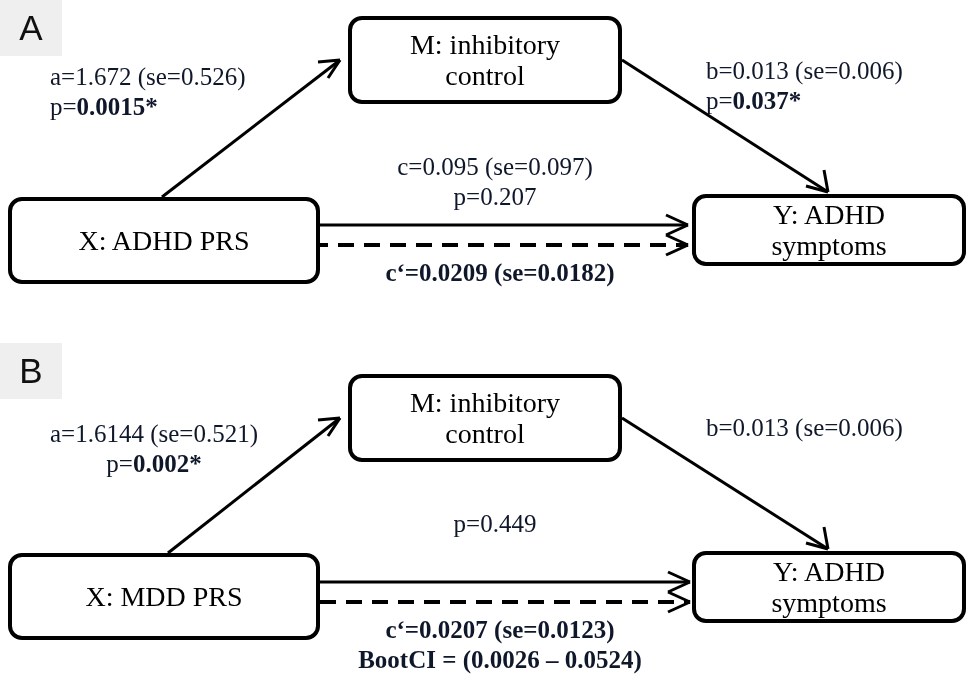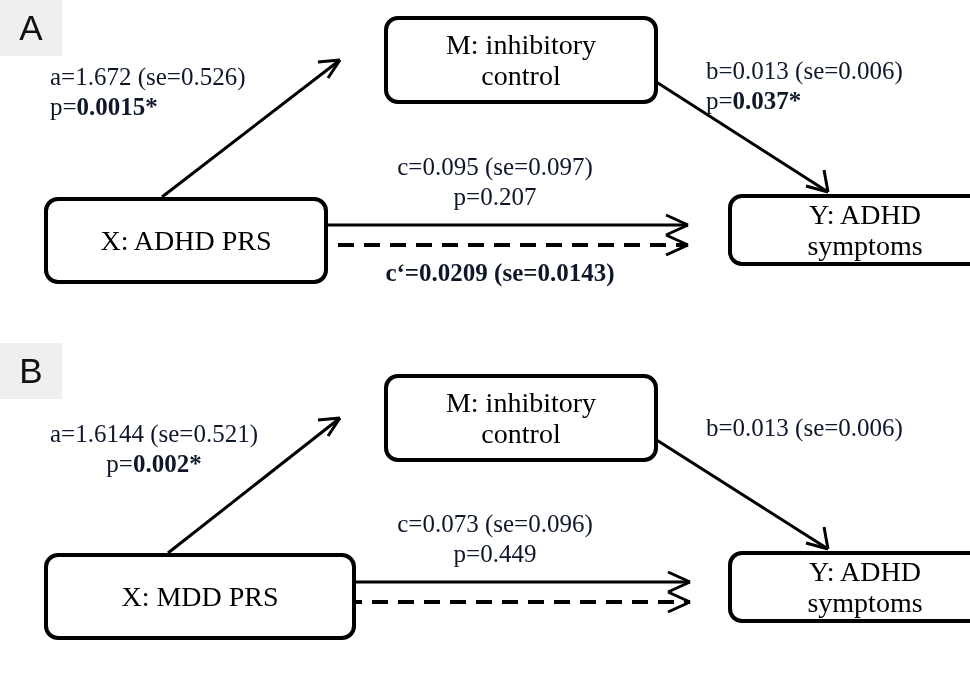--- a/index.html
+++ b/index.html
@@ -51,26 +51,25 @@
     border-radius: 14px;
     background: #ffffff;
     display: flex;
     align-items: center;
     justify-content: center;
     text-align: center;
     color: #000000;
     font-size: 28px;
     line-height: 1.12;
     padding: 15px 8px;
-    margin-left: 36px;
   }
   .node .node-label { display: block; }
 
   .node-m { left: 348px; width: 274px; height: 88px; }
-  .node-x { left: 8px;  width: 284px; height: 87px; }
+  .node-x { left: 8px;  width: 312px; height: 87px; }
   .node-y { left: 692px; width: 274px; height: 72px; }
 
   #panel-a .node-m { top: 16px; }
   #panel-a .node-x { top: 197px; }
   #panel-a .node-y { top: 194px; }
 
   #panel-b .node-m { top: 31px; }
   #panel-b .node-x { top: 210px; width: 312px; }
   #panel-b .node-y { top: 208px; }
 
@@ -159,21 +158,21 @@
       <span class="lbl-line">b=0.013 (se=0.006)</span>
       <span class="lbl-line"><span>p=</span><span class="bold">0.037*</span></span>
     </div>
 
     <div class="edge-label lbl-c centered">
       <span class="lbl-line">c=0.095 (se=0.097)</span>
       <span class="lbl-line">p=0.207</span>
     </div>
 
     <div class="edge-label lbl-cprime centered">
-      <span class="lbl-line">c‘=0.0209 (se=0.0143)</span>
+      <span class="lbl-line">c‘=0.0209 (se=0.0182)</span>
     </div>
   </div>
 
   <div class="panel" id="panel-b">
 
     <div class="panel-tag">B</div>
 
     <svg class="edges" viewBox="0 0 970 342" width="970" height="342">
 
       <line x1="168" y1="210" x2="340" y2="75" stroke="#000000" stroke-width="3"></line>
@@ -210,19 +209,22 @@
     <div class="edge-label lbl-a">
       <span class="lbl-line">a=1.6144 (se=0.521)</span>
       <span class="lbl-line"><span>p=</span><span class="bold">0.002*</span></span>
     </div>
 
     <div class="edge-label lbl-b">
       <span class="lbl-line">b=0.013 (se=0.006)</span>
     </div>
 
     <div class="edge-label lbl-c centered">
-      <span class="lbl-line">c=0.073 (se=0.096)</span>
       <span class="lbl-line">p=0.449</span>
     </div>
 
+    <div class="edge-label lbl-cprime centered">
+      <span class="lbl-line">c‘=0.0207 (se=0.0123)</span>
+      <span class="lbl-line">BootCI = (0.0026 – 0.0524)</span>
+    </div>
   </div>
 
 </div>
 
 </body></html>

